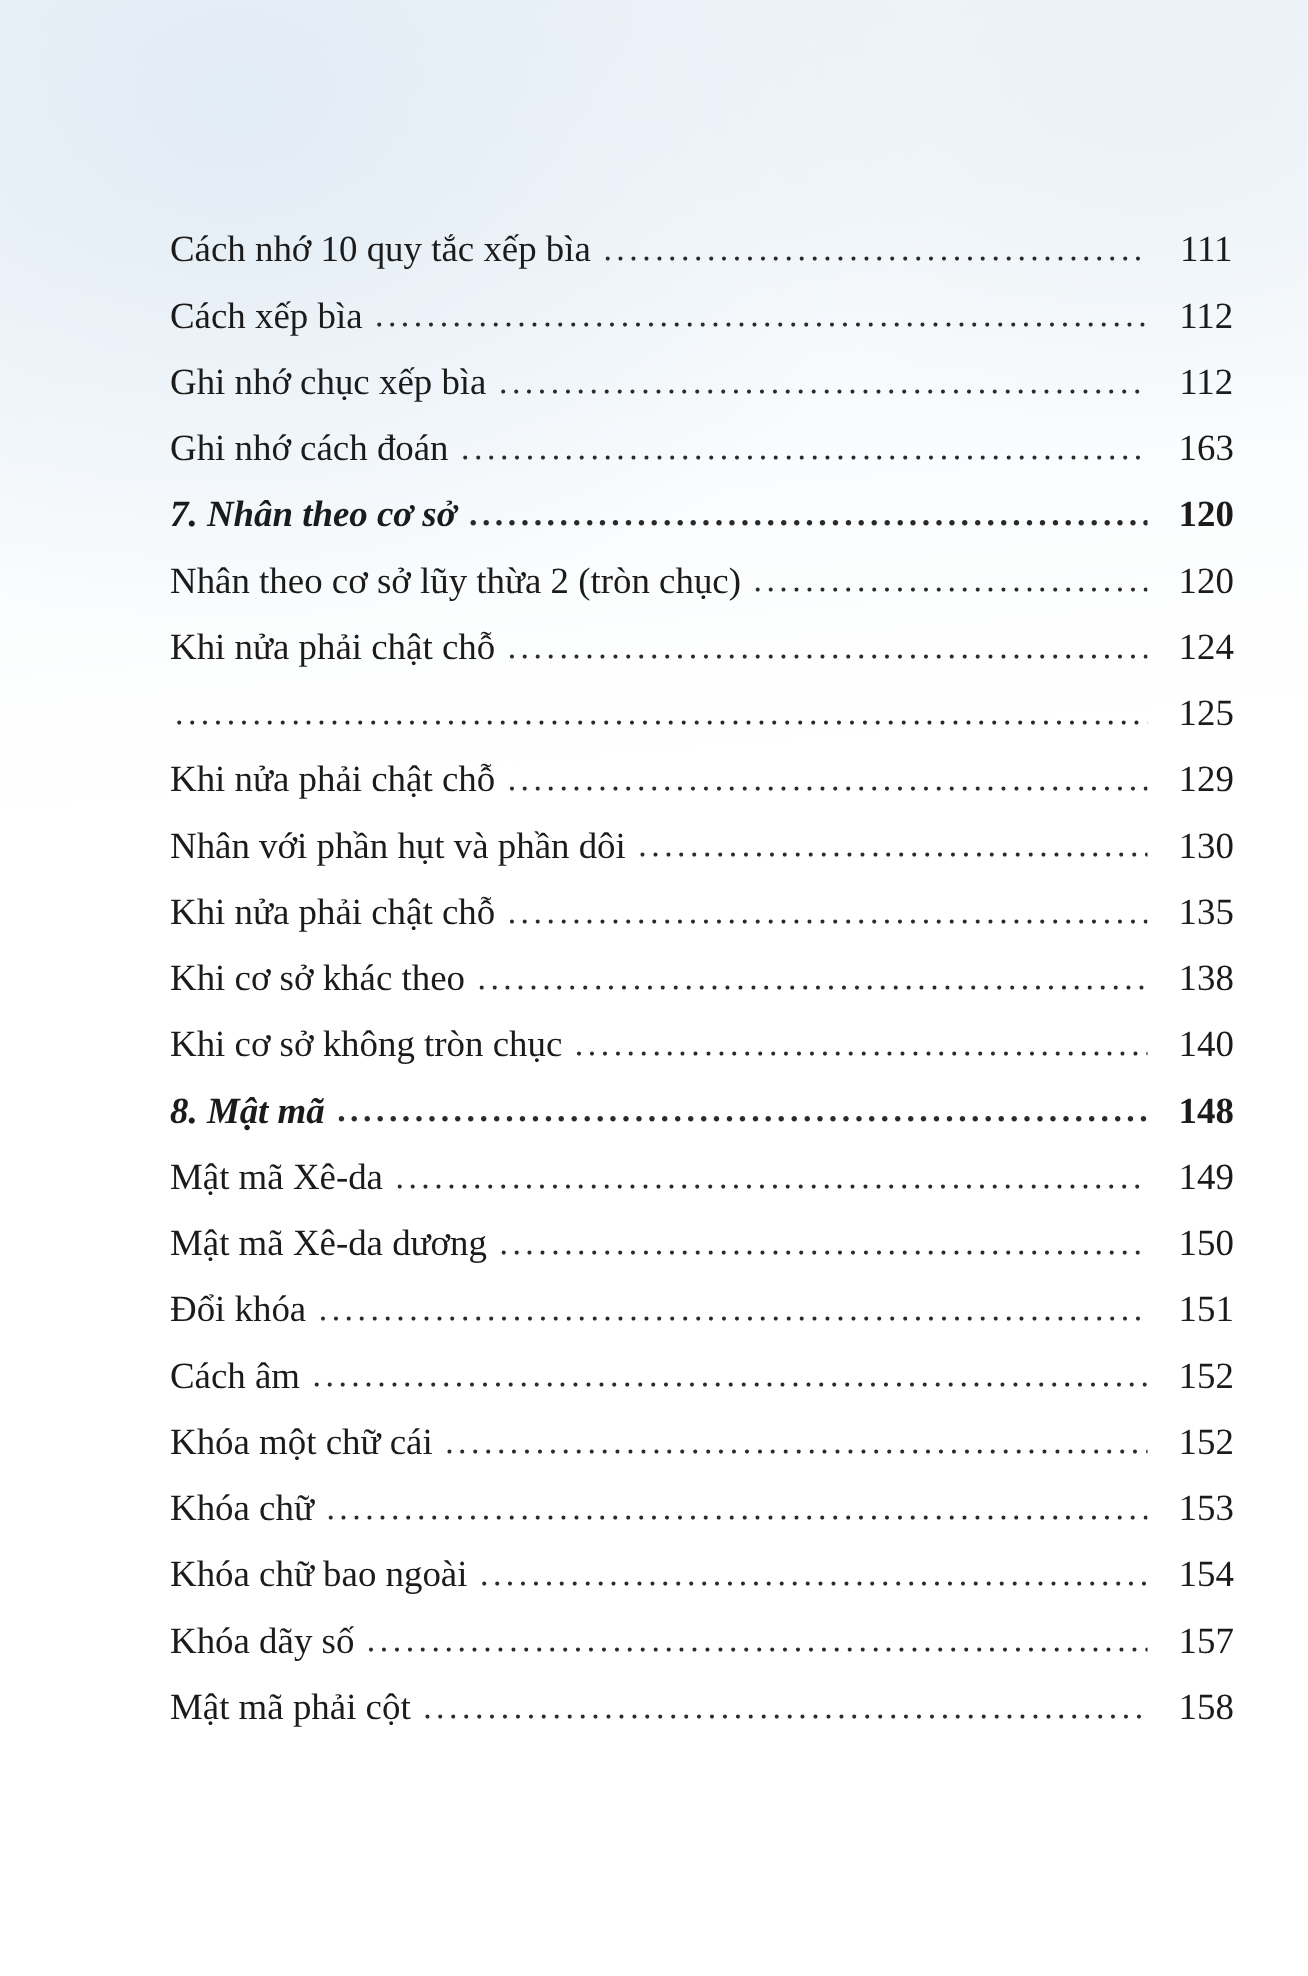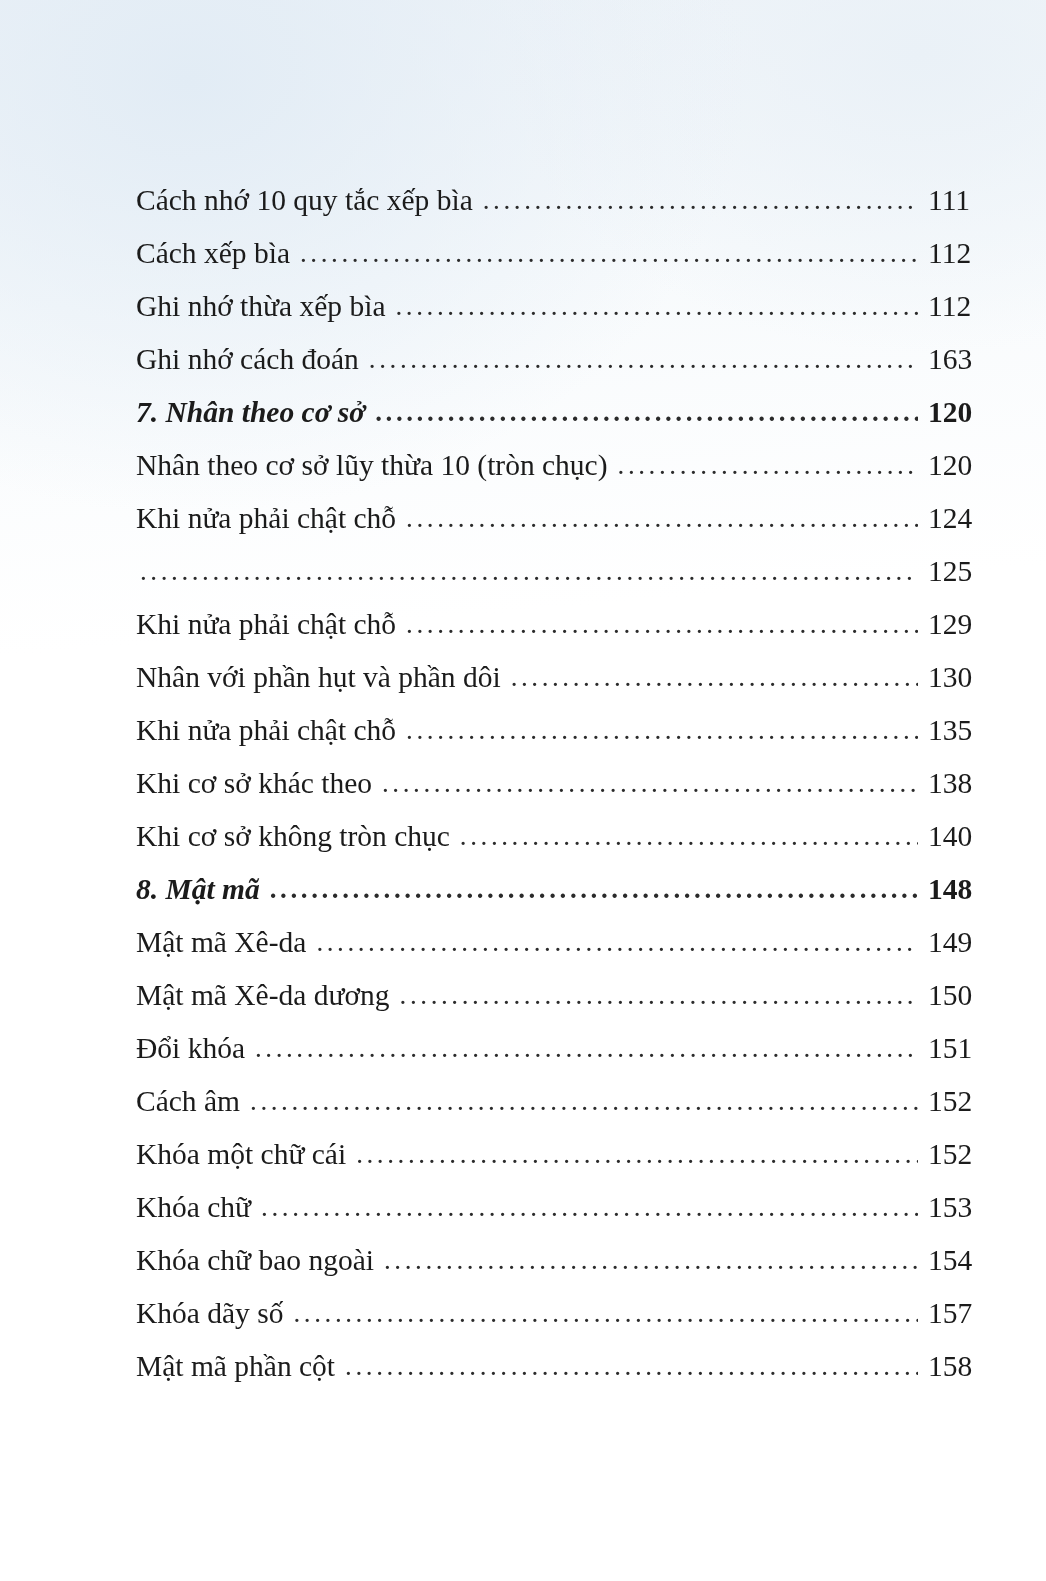--- a/index.html
+++ b/index.html
@@ -72,21 +72,21 @@
     white-space: nowrap;
     margin: 0 4px;
     position: relative;
     top: -1px;
     color: #2a2a2a;
     letter-spacing: 3.6px;
     font-size: 27px;
   }
   .toc-entry .page-num {
     flex: 0 0 auto;
-    text-align: left;
+    text-align: center;
     min-width: 74px;
     padding-left: 6px;
   }
   .toc-entry.section .title {
     font-style: italic;
     font-weight: bold;
     font-family: Liberation Serif, serif;
   }
   .toc-entry.section {
     font-weight: bold;
@@ -106,36 +106,36 @@
         <span class="title">Cách nhớ 10 quy tắc xếp bìa</span>
         <span class="dots">........................................................................................................................</span>
         <span class="page-num">111</span>
       </div>
       <div class="toc-entry">
         <span class="title">Cách xếp bìa</span>
         <span class="dots">........................................................................................................................</span>
         <span class="page-num">112</span>
       </div>
       <div class="toc-entry">
-        <span class="title">Ghi nhớ thừa xếp bìa</span>
+        <span class="title">Ghi nhớ chục xếp bìa</span>
         <span class="dots">........................................................................................................................</span>
         <span class="page-num">112</span>
       </div>
       <div class="toc-entry">
         <span class="title">Ghi nhớ cách đoán</span>
         <span class="dots">........................................................................................................................</span>
         <span class="page-num">163</span>
       </div>
       <div class="toc-entry section gap-before">
         <span class="title">7. Nhân theo cơ sở</span>
         <span class="dots">........................................................................................................................</span>
         <span class="page-num">120</span>
       </div>
       <div class="toc-entry">
-        <span class="title">Nhân theo cơ sở lũy thừa 10 (tròn chục)</span>
+        <span class="title">Nhân theo cơ sở lũy thừa 2 (tròn chục)</span>
         <span class="dots">........................................................................................................................</span>
         <span class="page-num">120</span>
       </div>
       <div class="toc-entry">
         <span class="title">Khi nửa phải chật chỗ</span>
         <span class="dots">........................................................................................................................</span>
         <span class="page-num">124</span>
       </div>
       <div class="toc-entry">
         <span class="dots">........................................................................................................................</span>
@@ -205,18 +205,18 @@
         <span class="title">Khóa chữ bao ngoài</span>
         <span class="dots">........................................................................................................................</span>
         <span class="page-num">154</span>
       </div>
       <div class="toc-entry">
         <span class="title">Khóa dãy số</span>
         <span class="dots">........................................................................................................................</span>
         <span class="page-num">157</span>
       </div>
       <div class="toc-entry">
-        <span class="title">Mật mã phần cột</span>
+        <span class="title">Mật mã phải cột</span>
         <span class="dots">........................................................................................................................</span>
         <span class="page-num">158</span>
       </div>
     </div>
 </div>
 
 </body></html>

